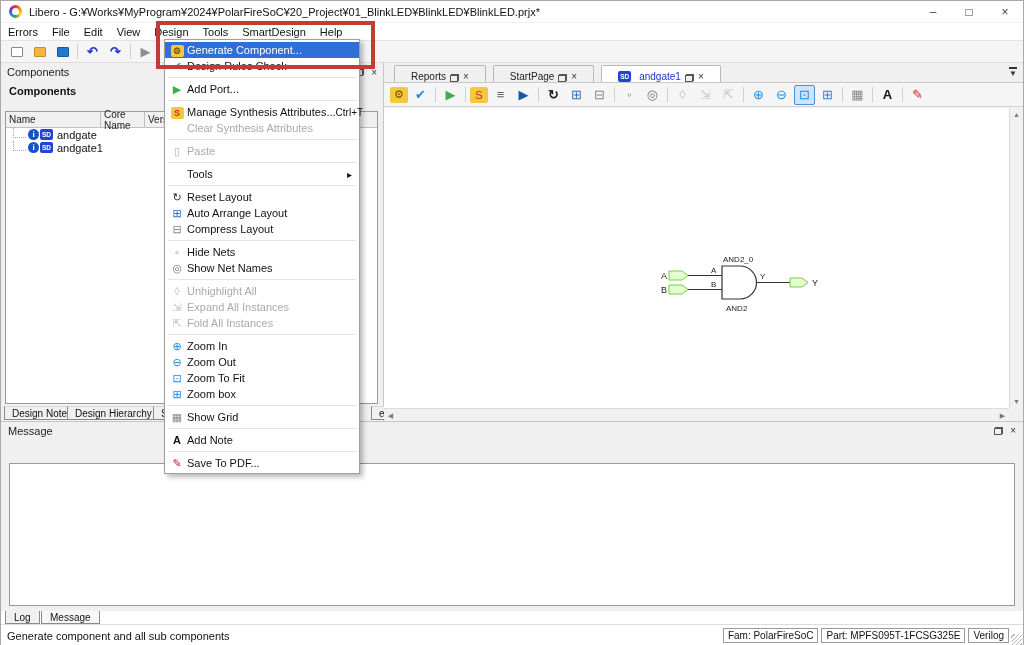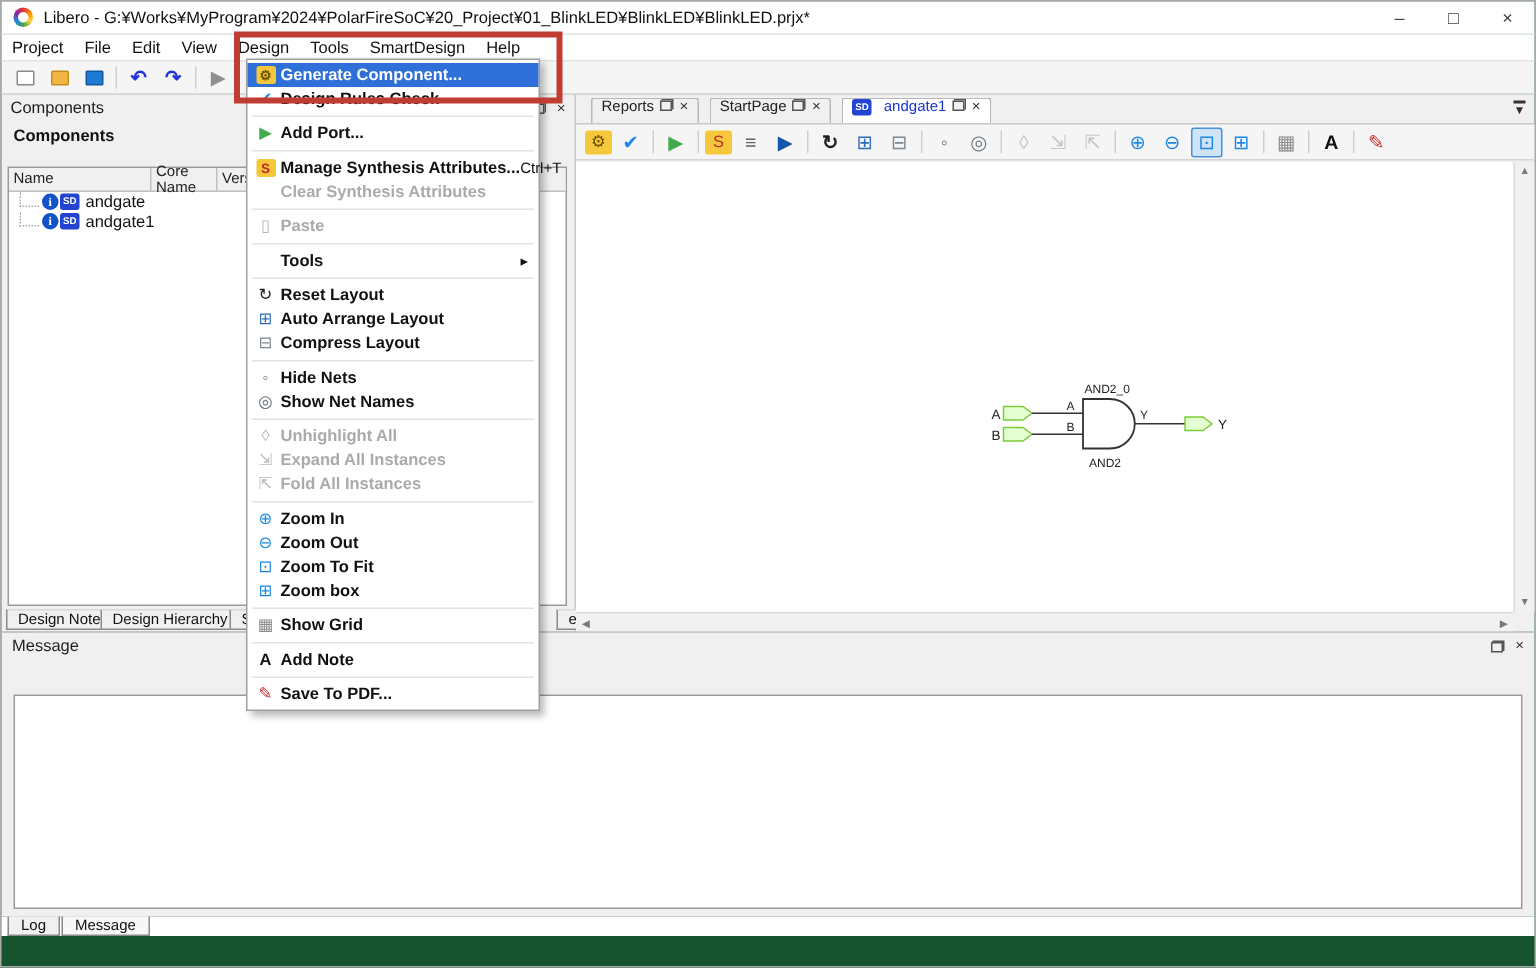--- a/index.html
+++ b/index.html
@@ -41,21 +41,21 @@
   .tree-branch { width:13px; height:10px; border-left:1px dotted #aaa; border-bottom:1px dotted #aaa; margin:0 2px 4px 7px; }
   .ico-info { width:11px; height:11px; border-radius:50%; background:#1254c8; color:#fff; font-size:8px; font-weight:bold; display:flex; align-items:center; justify-content:center; margin-right:1px; font-family:"Liberation Serif",serif; }
   .ico-sd { width:13px; height:11px; border-radius:2px; background:#2244d0; color:#fff; font-size:6.5px; font-weight:bold; display:flex; align-items:center; justify-content:center; margin-right:4px; }
   .left-tabs { position:absolute; bottom:1px; left:0; right:0; height:14px; }
   .left-tab { position:absolute; bottom:0; height:14px; font-size:10px; color:#111; background:#f0f0f0; border:1px solid #8a8a8a; border-top-color:#d8d8d8; padding:0 7px; display:flex; align-items:center; }
   .lt-0 { left:3px; } .lt-1 { left:66px; } .lt-2 { left:152px; } .lt-3 { left:370px; }
 
   
   .editor { position:absolute; top:62px; left:383px; right:0; height:358px; background:#f0f0f0; }
   .tabbar { height:20px; display:flex; align-items:flex-end; border-bottom:1px solid #c9c9c9; padding-left:10px; position:relative; }
-  .etab { display:flex; align-items:flex-start; gap:4px; height:17px; padding:0 6px; margin-right:7px; font-size:10px; color:#222; background:#f0f0f0; border:1px solid #b9b9b9; border-bottom:none; border-radius:2px 2px 0 0; }
+  .etab { display:flex; align-items:flex-end; gap:4px; height:17px; padding:0 16px; margin-right:7px; font-size:10px; color:#222; background:#f0f0f0; border:1px solid #b9b9b9; border-bottom:none; border-radius:2px 2px 0 0; }
   .etab.active { background:#fff; }
   .etab.active .etab-label { color:#1a35cf; }
   .etab-close { font-size:10px; color:#333; }
   .float-ico { position:relative; width:9px; height:8px; display:inline-block; }
   .float-ico::after { content:""; position:absolute; right:0; top:0; width:6px; height:5px; border:1px solid #555; }
   .float-ico::before { content:""; position:absolute; left:0; bottom:0; width:6px; height:5px; border:1px solid #555; background:#f0f0f0; z-index:1; }
   .tab-list-btn { position:absolute; right:6px; top:4px; font-size:8px; color:#333; border-top:2px solid #333; line-height:8px; padding-top:1px; }
   .sd-toolbar { height:24px; background:#f5f5f5; border-bottom:1px solid #d4d4d4; display:flex; align-items:center; padding-left:5px; }
   .canvas { position:absolute; top:45px; left:0; right:14px; bottom:13px; background:#fff; }
   .vscroll { position:absolute; top:45px; right:0; width:14px; bottom:13px; background:#f1f1f1; border-left:1px solid #dcdcdc; }
@@ -63,21 +63,21 @@
   .scroll-arrow { position:absolute; font-size:7px; color:#7a7a7a; width:13px; height:13px; display:flex; align-items:center; justify-content:center; }
   .schematic { position:absolute; left:276px; top:146px; }
 
   
   .sd-menu { position:absolute; left:163px; top:38px; width:196px; background:#ffffff; border:1px solid #a0a0a0; box-shadow:3px 3px 5px rgba(0,0,0,.28); z-index:150; padding:2px 0; }
   .menu-row { display:flex; align-items:center; height:16px; font-size:11px; color:#111; padding:0 3px 0 2px; }
   .menu-row.selected { background:#2e6fd8; color:#fff; }
   .menu-row.disabled { color:#aaaaaa; }
   .mi-icon { width:20px; min-width:20px; text-align:center; font-size:11px; line-height:14px; }
   .mi-icon .chip { display:inline-block; min-width:13px; border-radius:2px; font-size:9px; font-weight:bold; line-height:12px; }
-  .mi-label { flex:1; white-space:nowrap;font-weight:bold; }
+  .mi-label { flex:1; white-space:nowrap; }
   .mi-right { font-size:10px; padding-right:4px; }
   .menu-sep { height:1px; background:#e2e2e2; margin:3px 3px; }
 
   
   .red-box { position:absolute; left:155px; top:20px; width:219px; height:48px; border:4px solid #bf3d32; z-index:200; pointer-events:none; }
 
   
   .message-panel { position:absolute; top:420px; left:0; right:0; height:190px; background:#f0f0f0; border-top:1px solid #c6c6c6; }
   .mp-header { height:17px; display:flex; align-items:center; font-size:11px; color:#222; padding:0 7px; }
   .mp-buttons { display:flex; align-items:center; gap:16px; padding:3px 10px 2px 10px; }
@@ -110,21 +110,21 @@
     <div class="libero-logo"></div>
     <div class="title-text">Libero - G:¥Works¥MyProgram¥2024¥PolarFireSoC¥20_Project¥01_BlinkLED¥BlinkLED¥BlinkLED.prjx*</div>
     <div class="win-controls" id="win-controls">
         <div class="win-btn">–</div>
         <div class="win-btn">□</div>
         <div class="win-btn">×</div>
       </div>
   </div>
 
   <div class="menubar" id="menubar">
-      <div class="menu-item">Project</div>
+      <div class="menu-item">Errors</div>
       <div class="menu-item">File</div>
       <div class="menu-item">Edit</div>
       <div class="menu-item">View</div>
       <div class="menu-item">Design</div>
       <div class="menu-item">Tools</div>
       <div class="menu-item">SmartDesign</div>
       <div class="menu-item">Help</div>
     </div>
 
   <div class="toolbar1" id="main-toolbar">
@@ -272,20 +272,29 @@
       </span>
     </div>
     <div class="mp-body"></div>
   </div>
 
   <div class="bottom-tabs" id="bottom-tabs">
       <div class="b-tab bt-0">Log</div>
       <div class="b-tab bt-1 active">Message</div>
     </div>
 
+  <div class="statusbar">
+    <div class="status-left">Generate component and all sub components</div>
+    <div class="status-cells" id="status-cells">
+        <div class="status-cell">Fam: PolarFireSoC</div>
+        <div class="status-cell">Part: MPFS095T-1FCSG325E</div>
+        <div class="status-cell">Verilog</div>
+      </div>
+    <div class="resize-grip"></div>
+  </div>
 
   <div class="sd-menu" id="sd-menu">
       <div class="menu-row selected">
         <span class="mi-icon"><span class="chip" style="background: rgb(245, 200, 60); color: rgb(110, 82, 0);">⚙</span></span>
         <span class="mi-label">Generate Component...</span>
       </div>
       <div class="menu-row">
         <span class="mi-icon" style="color: rgb(30, 136, 229);">✔</span>
         <span class="mi-label">Design Rules Check</span>
       </div>

